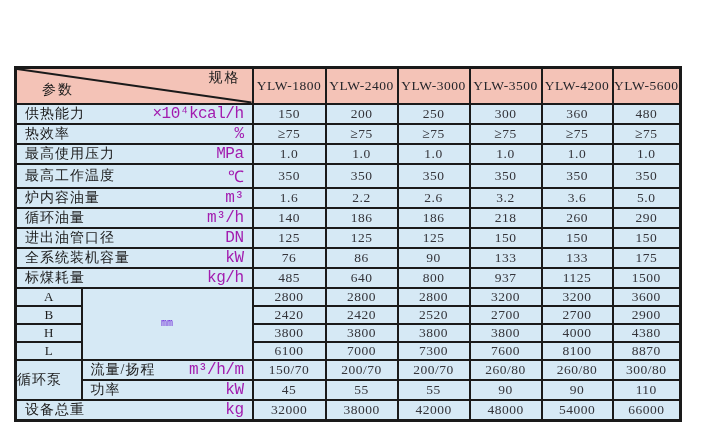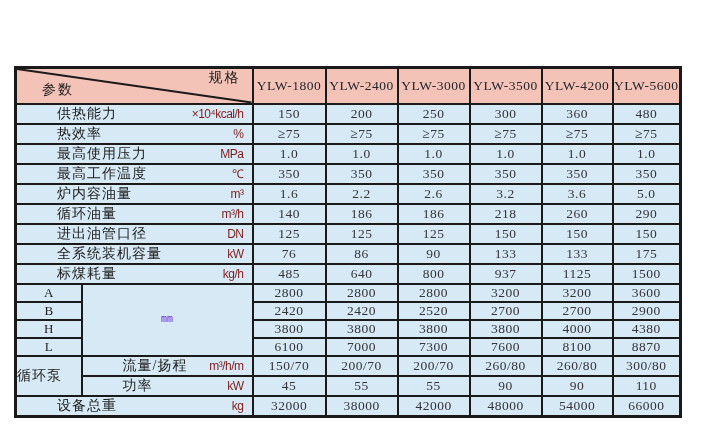--- a/index.html
+++ b/index.html
@@ -28,25 +28,25 @@
   th.corner{background:#f4c3b7;position:relative;}
   th.corner svg.diag{position:absolute;inset:0;width:100%;height:100%;display:block;}
   th.corner .spec{
     position:absolute;top:0;right:11px;font-size:14px;color:#1c1c1c;letter-spacing:2px;
   }
   th.corner .param{
     position:absolute;bottom:4px;left:25px;font-size:14px;color:#1c1c1c;letter-spacing:2px;
   }
   .lu{
     display:flex;justify-content:space-between;align-items:center;
-    padding:0 8px;height:100%;margin-left:32px;
+    padding:0 8px;height:100%;
   }
   .lbl{font-size:14px;color:#1c1c1c;letter-spacing:1px;white-space:nowrap;}
   .unit{
-    font-family:Liberation Sans, sans-serif;font-size:12px;color:#7f1d1d;
+    font-family:Liberation Mono, monospace;font-size:16px;color:#a21caf;
     white-space:nowrap;letter-spacing:-0.5px;
   }
   td.v{
     text-align:center;vertical-align:middle;
     font-size:13.5px;color:#34343a;letter-spacing:0.5px;white-space:nowrap;
   }
   td.dim{
     text-align:center;vertical-align:middle;font-size:13px;color:#1c1c1c;
   }
   td.mmcell{

